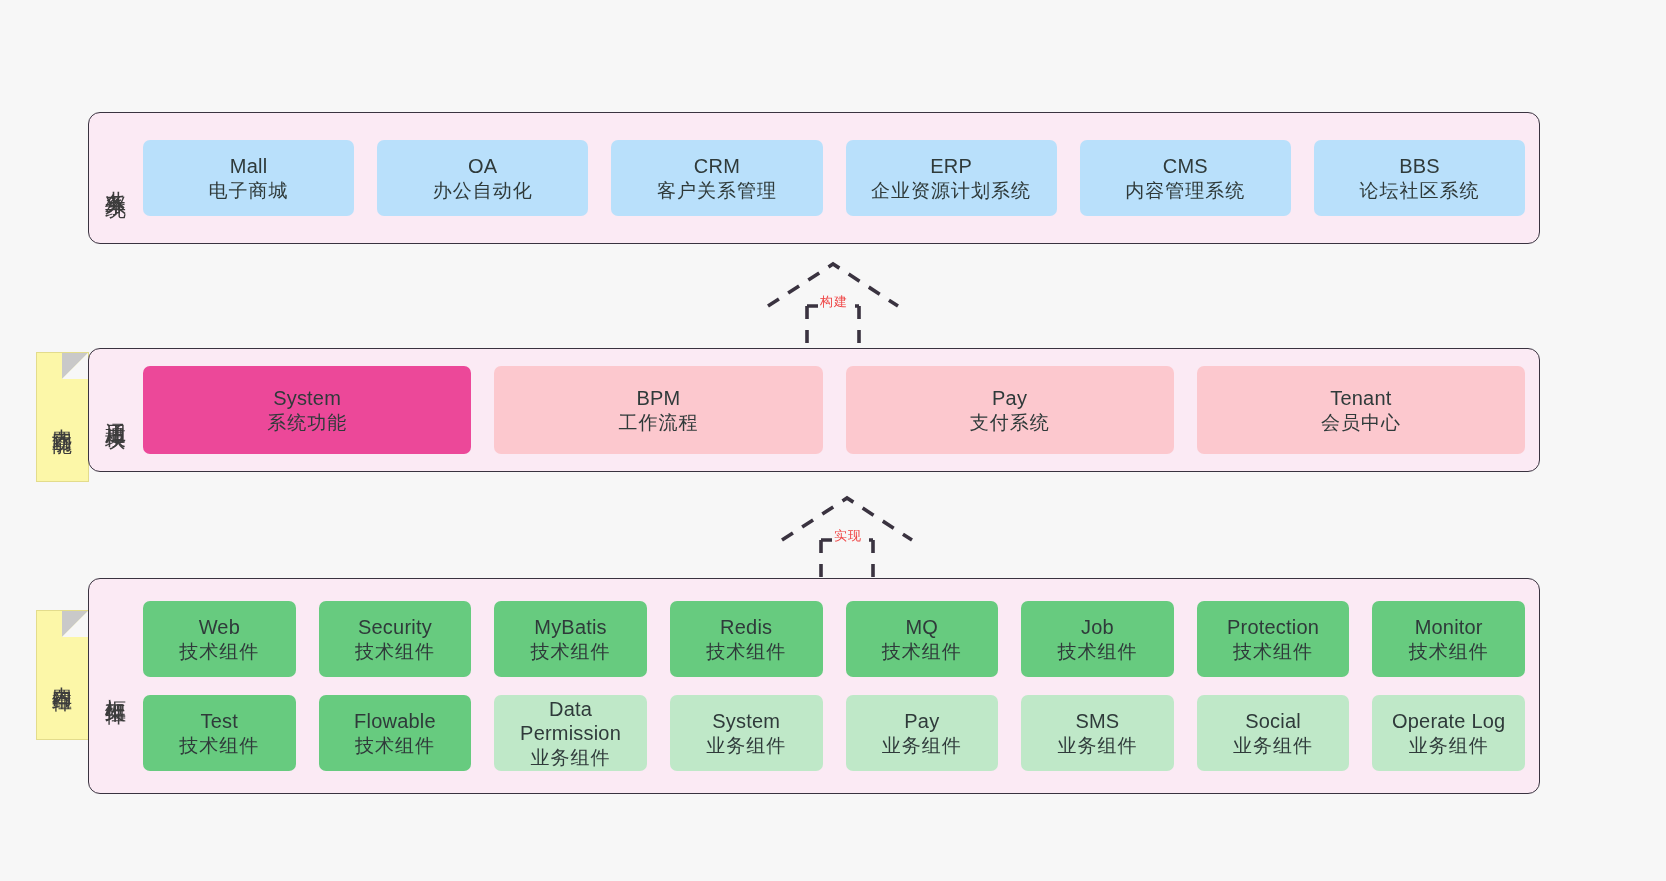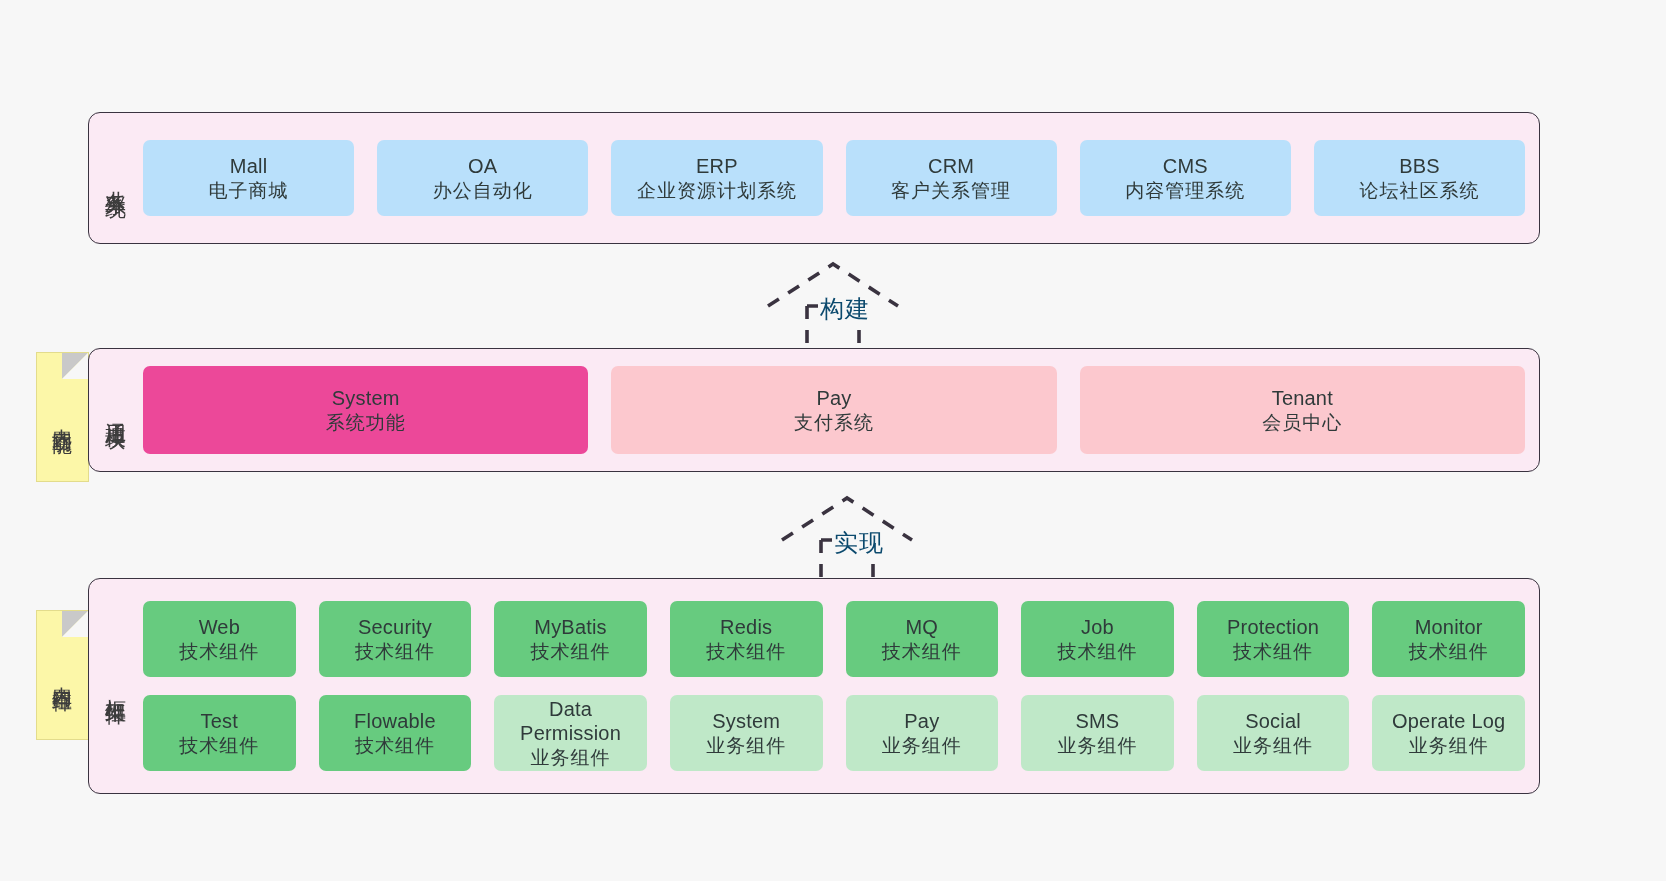--- a/index.html
+++ b/index.html
@@ -128,22 +128,22 @@
     border-width: 26px 26px 0 0;
     border-color: #c9c9c9 transparent transparent transparent;
   }
   .sticky .sticky-text { position: relative; z-index: 2; }
 
   
   .connector { position: absolute; }
   .connector svg { display: block; overflow: visible; }
   .connector .conn-label {
     position: absolute;
-    font-size: 24px;
-    color: #0c4a6e;
+    font-size: 13px;
+    color: #ef4444;
     background: #f7f7f7;
     padding: 0 2px;
     white-space: nowrap;
     letter-spacing: 1px;
   }
 </style>
 </head>
 <body>
 
 <div id="stage">
@@ -154,26 +154,26 @@
       <div class="row">
         <div class="card biz">
           <span class="en">Mall</span>
           <span class="cn">电子商城</span>
         </div>
         <div class="card biz">
           <span class="en">OA</span>
           <span class="cn">办公自动化</span>
         </div>
         <div class="card biz">
+          <span class="en">CRM</span>
+          <span class="cn">客户关系管理</span>
+        </div>
+        <div class="card biz">
           <span class="en">ERP</span>
           <span class="cn">企业资源计划系统</span>
-        </div>
-        <div class="card biz">
-          <span class="en">CRM</span>
-          <span class="cn">客户关系管理</span>
         </div>
         <div class="card biz">
           <span class="en">CMS</span>
           <span class="cn">内容管理系统</span>
         </div>
         <div class="card biz">
           <span class="en">BBS</span>
           <span class="cn">论坛社区系统</span>
         </div>
       </div>
@@ -196,20 +196,24 @@
 
   <div class="layer-panel" id="panel-modules" style="left:88px; top:348px; width:1452px; height:124px;">
     <div class="layer-title">通用模块</div>
     <div class="layer-body">
       <div class="row">
         <div class="card mod-strong">
           <span class="en">System</span>
           <span class="cn">系统功能</span>
         </div>
         <div class="card mod-light">
+          <span class="en">BPM</span>
+          <span class="cn">工作流程</span>
+        </div>
+        <div class="card mod-light">
           <span class="en">Pay</span>
           <span class="cn">支付系统</span>
         </div>
         <div class="card mod-light">
           <span class="en">Tenant</span>
           <span class="cn">会员中心</span>
         </div>
       </div>
     </div>
   </div>

